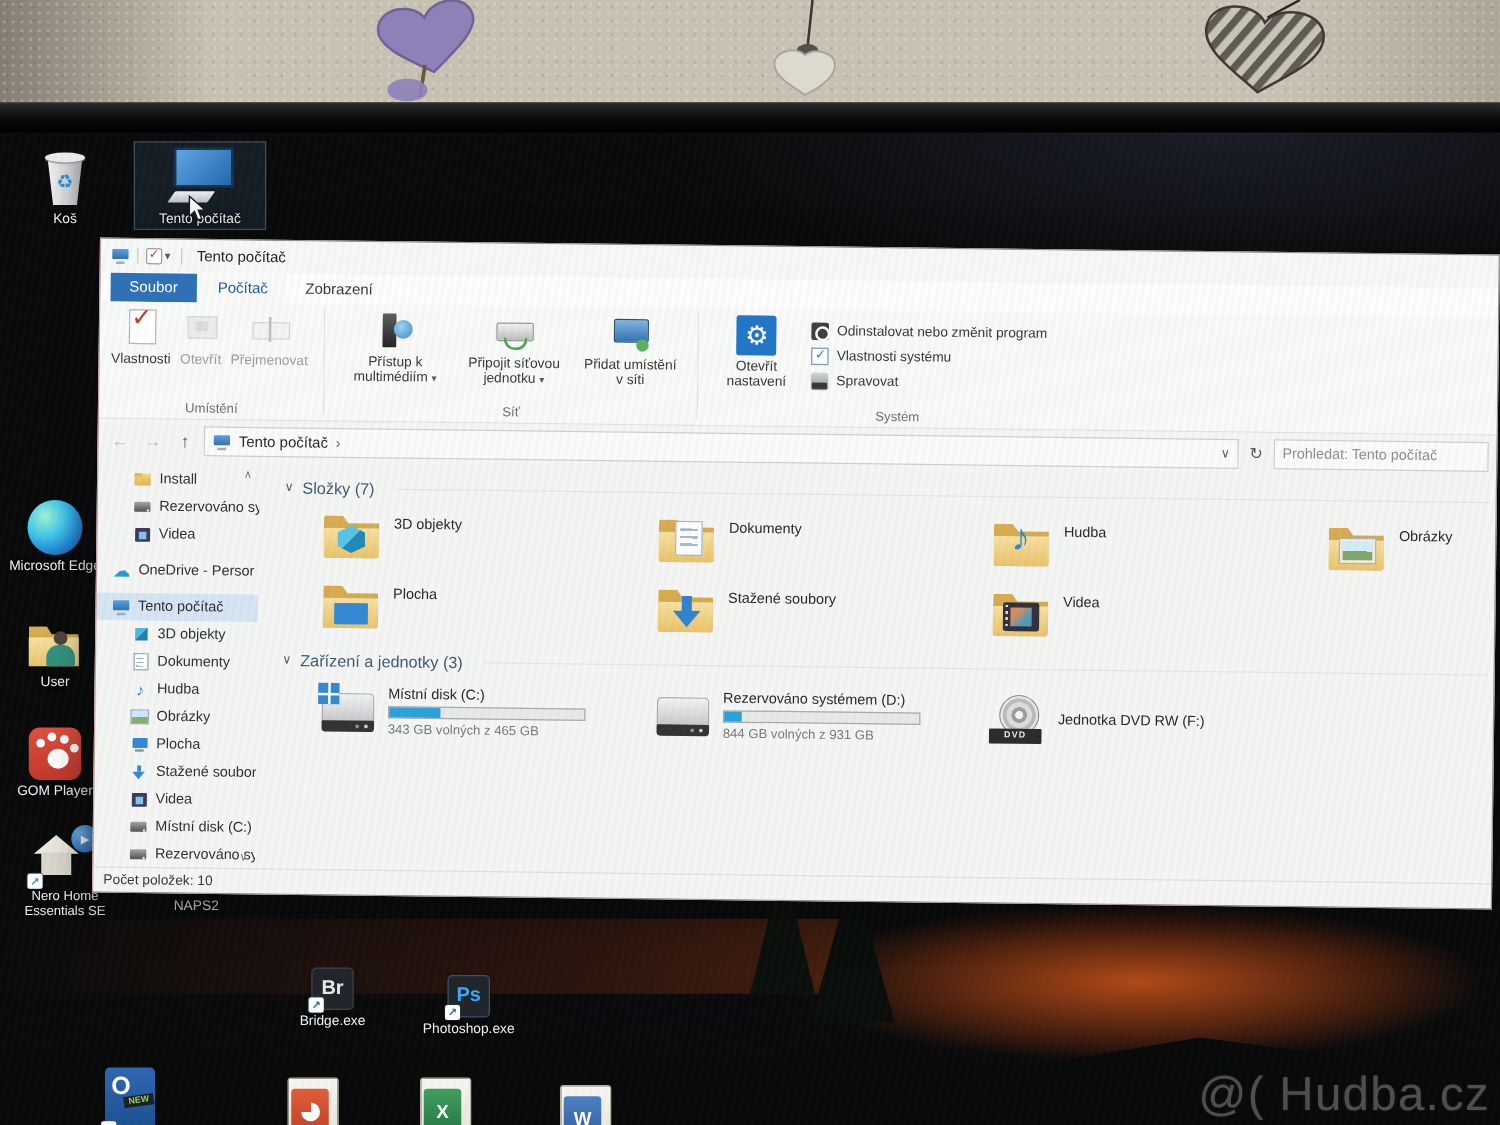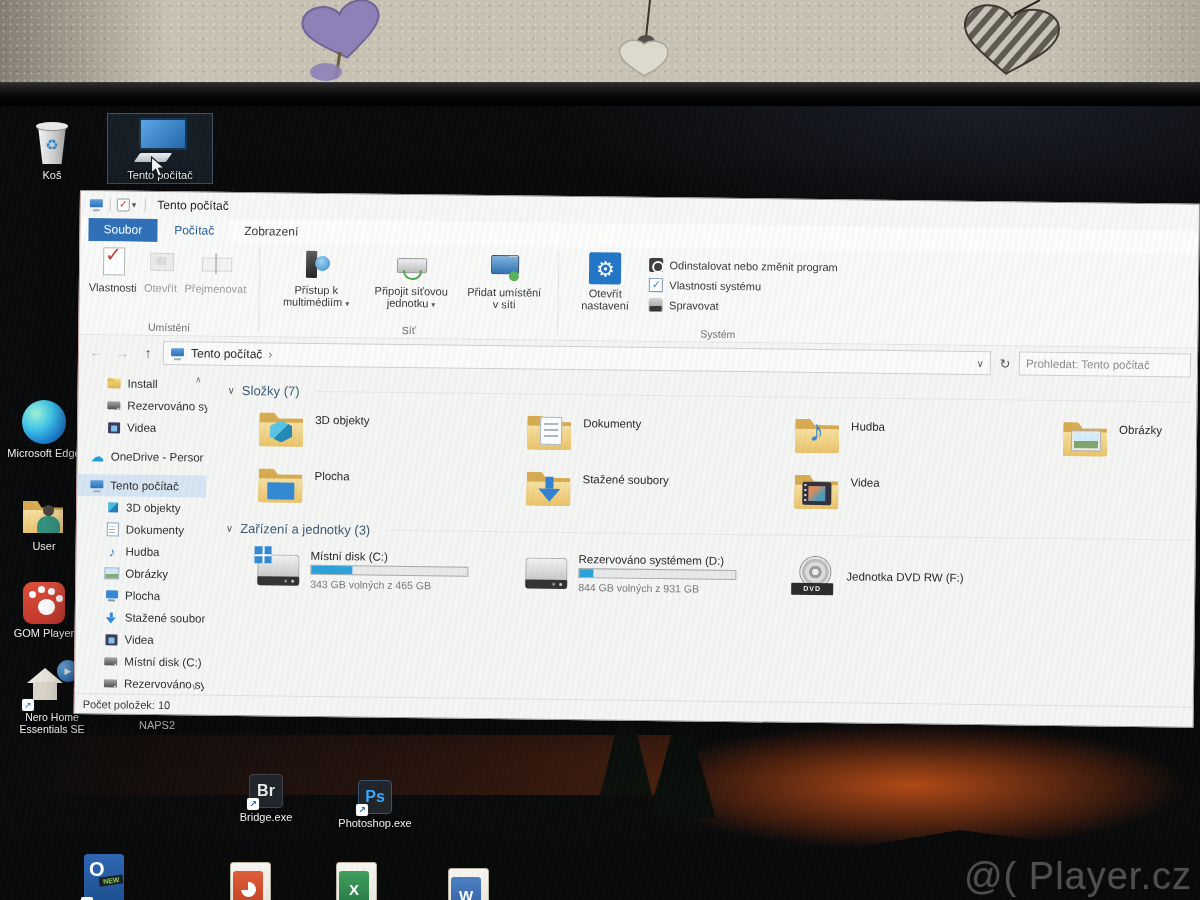--- a/index.html
+++ b/index.html
@@ -390,21 +390,21 @@
         <span class="panel xls-p">X</span>
       </div>
     </div>
     <div class="dicon" style="left:448px; top:762px;">
       <div class="offdoc">
         <span class="page"></span>
         <span class="panel doc-p">W</span>
       </div>
     </div>
 
-    <div class="watermark">@( Player.cz</div>
+    <div class="watermark">@( Hudba.cz</div>
   </div>
 
   <div class="window">
 
     <div class="titlebar">
       <span class="si si-pc"></span>
       <span class="qat-sep"></span>
       <span class="qat-check">
           <span>✓</span>
         </span>

